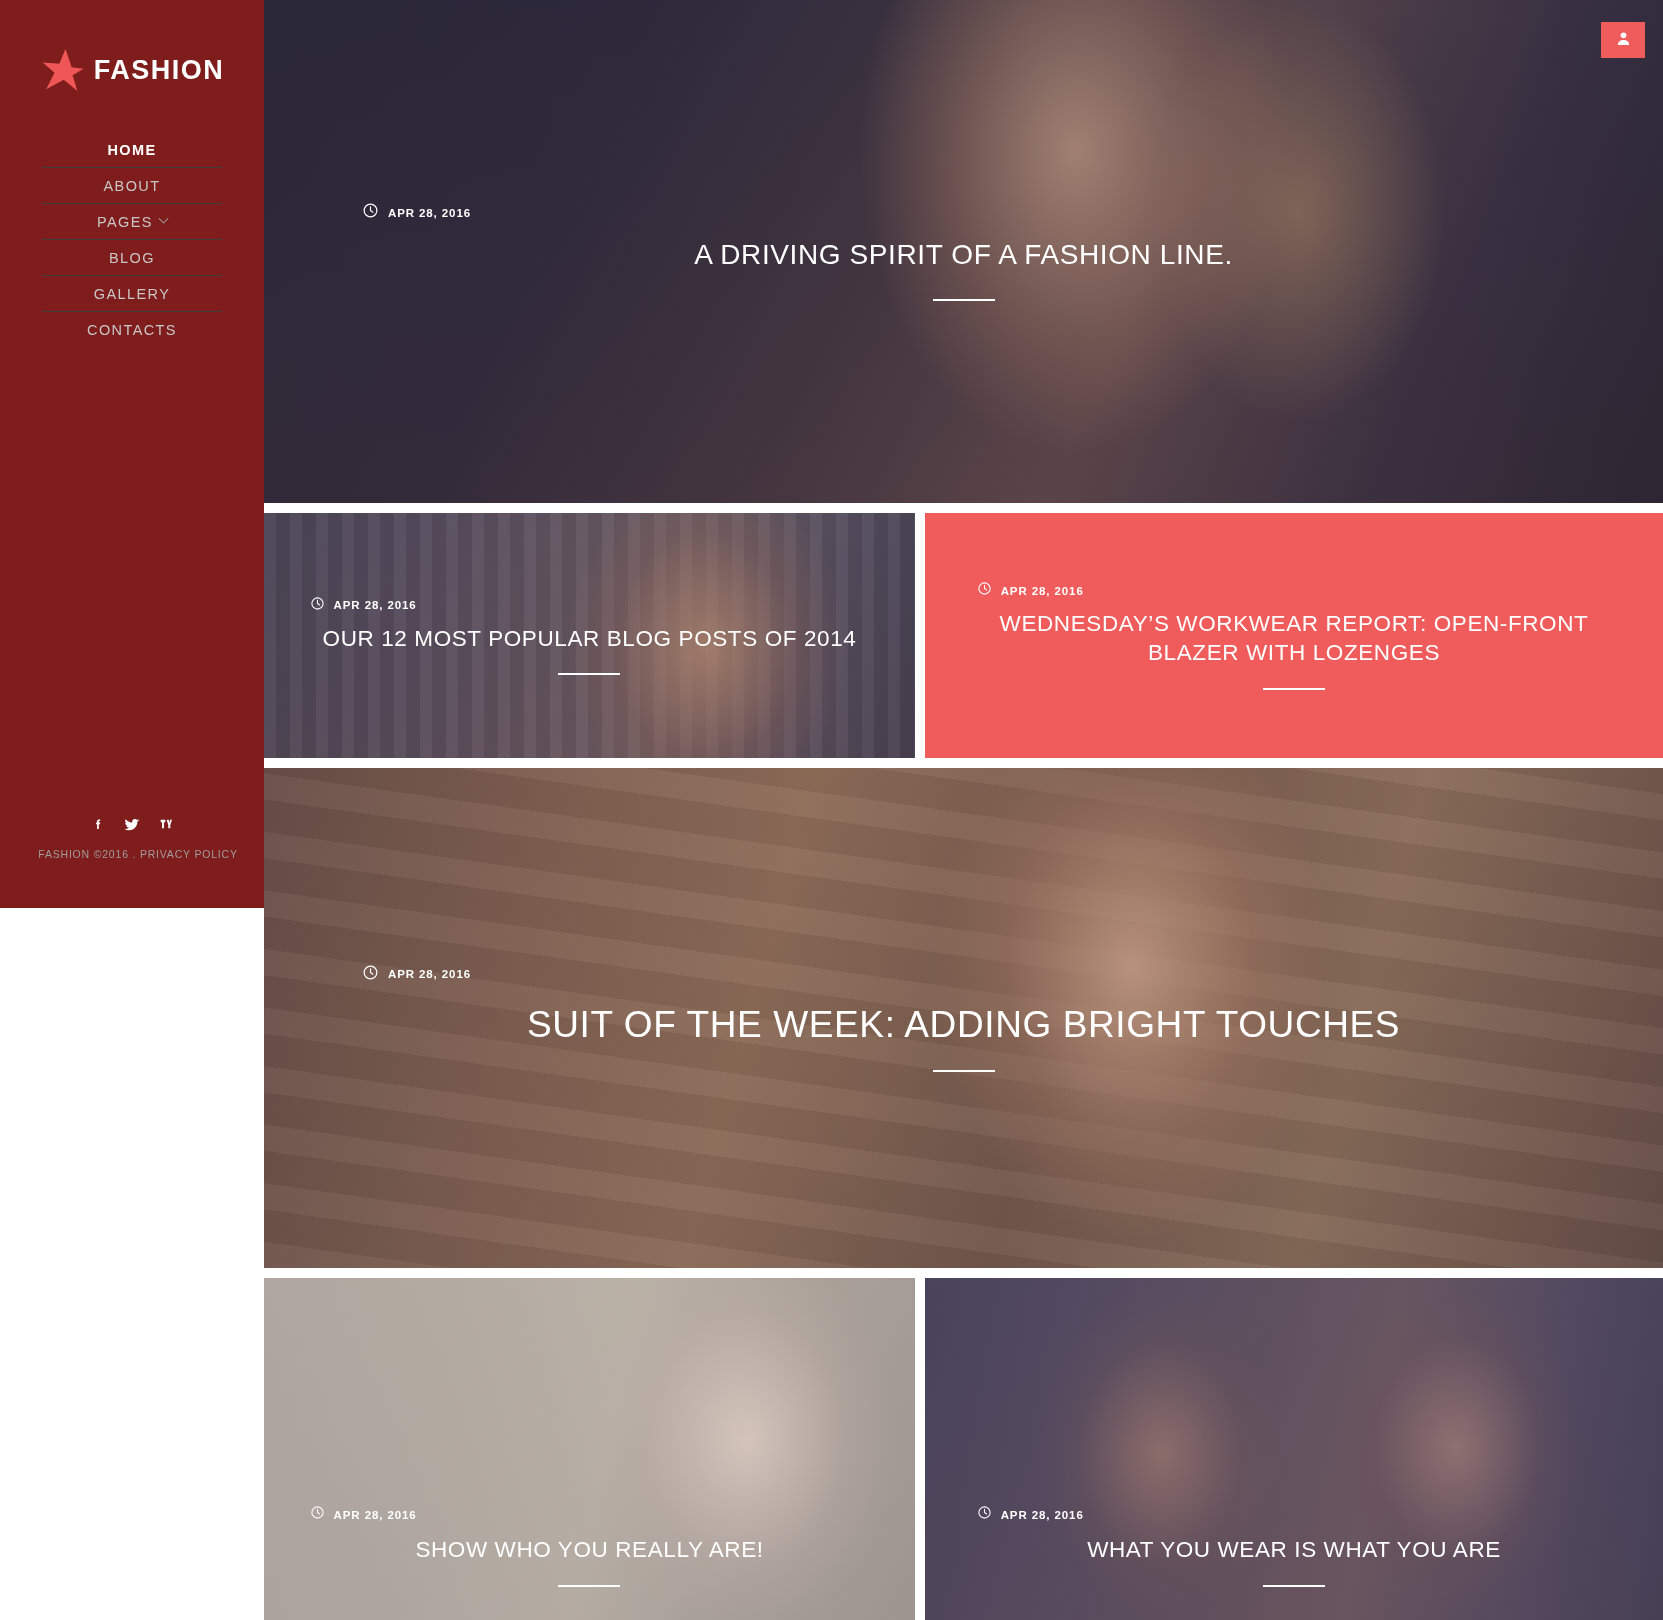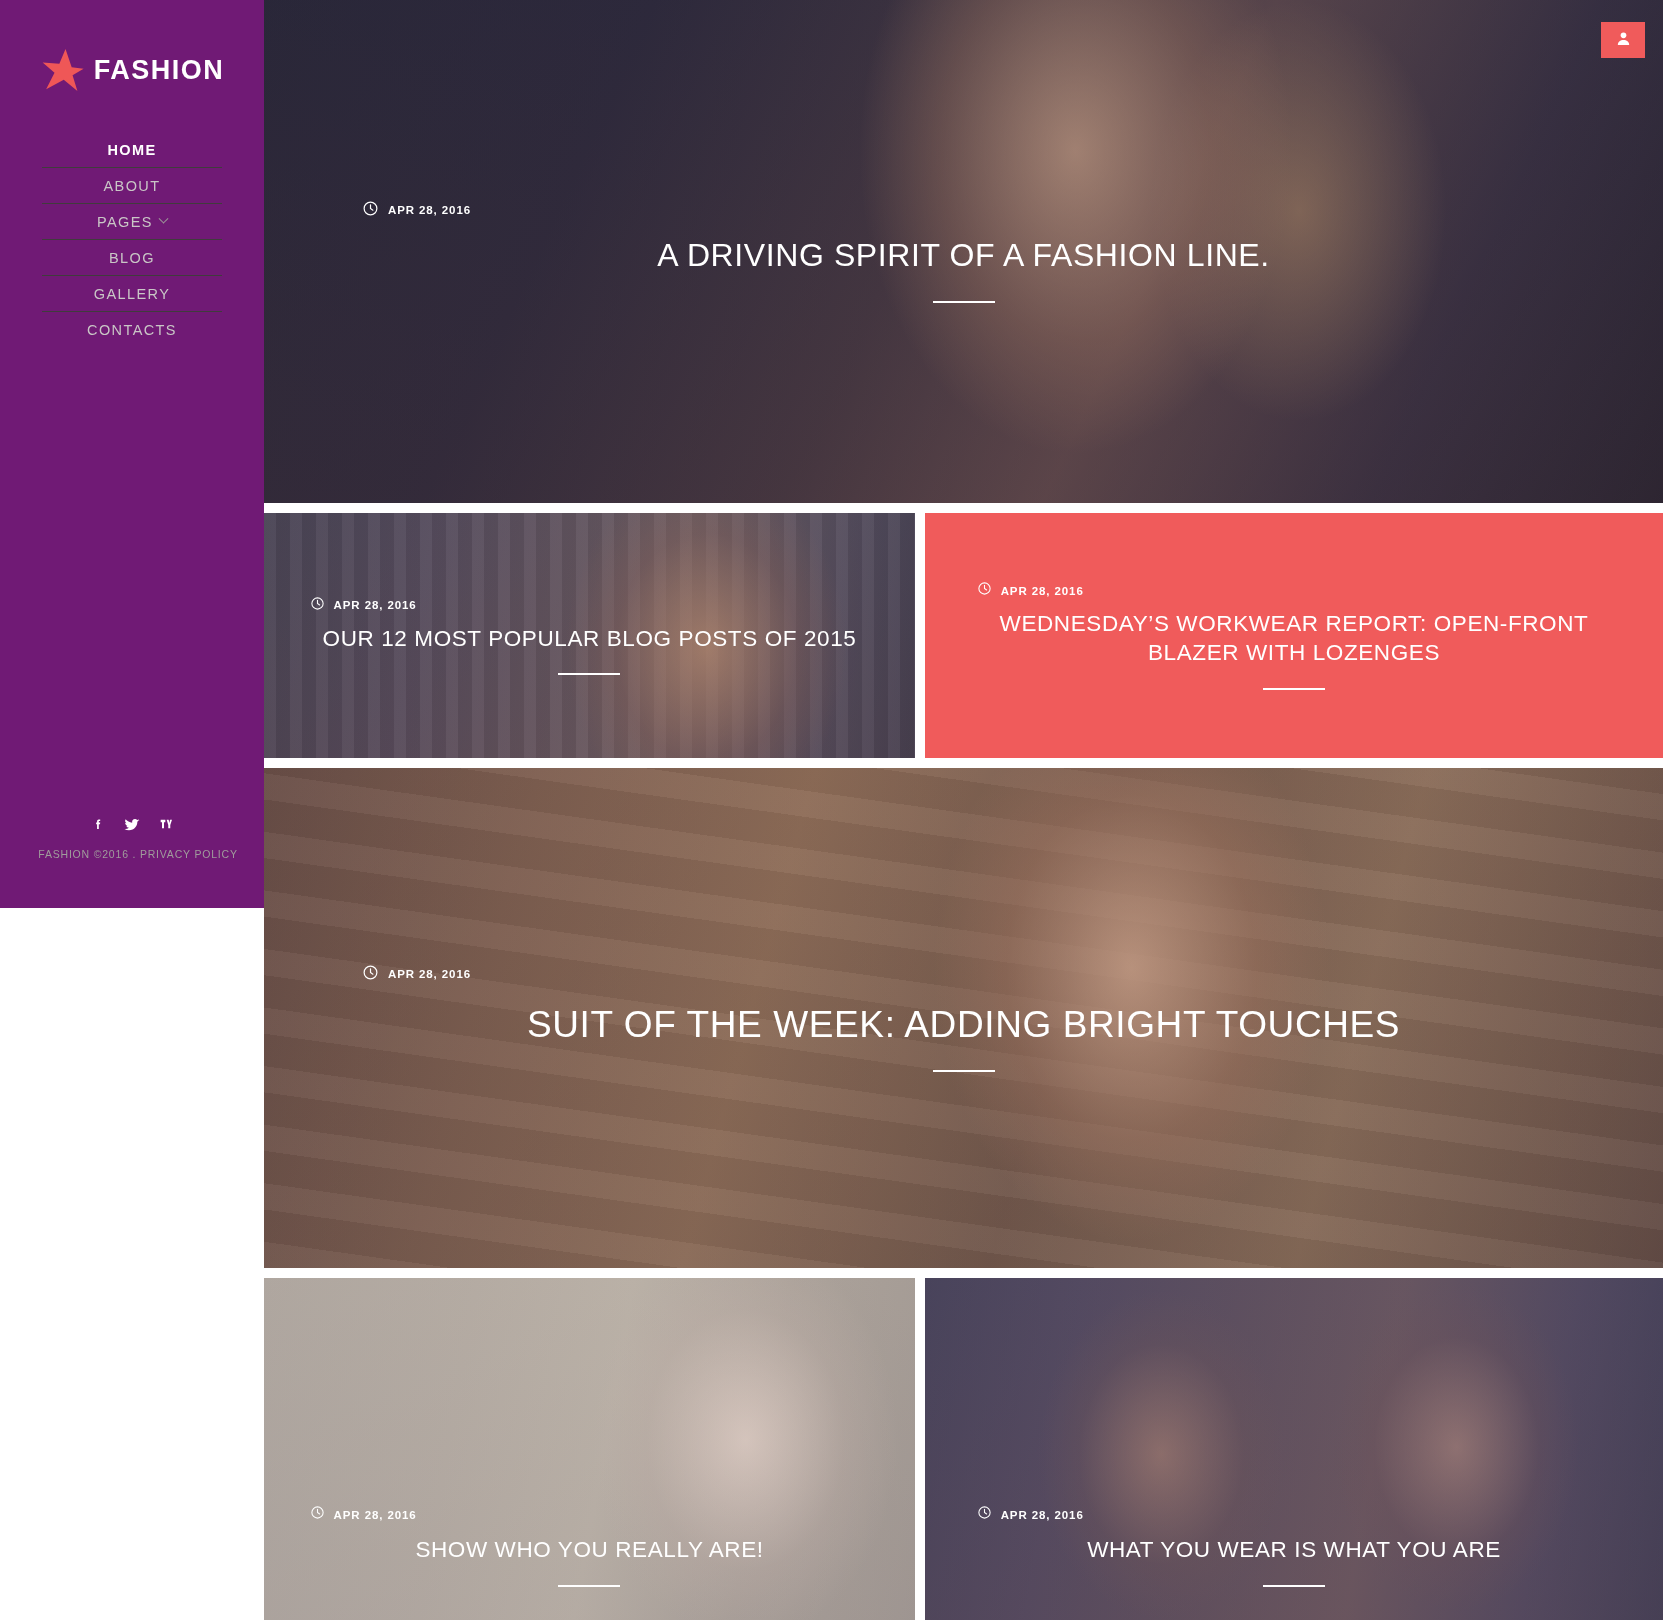--- a/index.html
+++ b/index.html
@@ -9,21 +9,21 @@
     font-family: "Liberation Sans", sans-serif;
     overflow: hidden;
   }
   .page { position: relative; width: 1663px; height: 1620px; display: flex; }
 
   
   .sidebar {
     position: relative;
     width: 264px;
     height: 908px;
-    background: #701a75;
+    background: #7f1d1d;
     flex: 0 0 264px;
     display: flex;
     flex-direction: column;
     align-items: center;
   }
   .brand {
     margin-top: 48px;
     display: flex;
     align-items: center;
     gap: 10px;
@@ -139,21 +139,21 @@
     color: #ffffff;
   }
   .rule {
     width: 62px; height: 2px;
     background: #ffffff;
     margin: 22px auto 0;
   }
 
   
   .hero { height: 503px; }
-  .hero .title { font-size: 32px; }
+  .hero .title { font-size: 28px; }
   .hero .rule { margin-top: 26px; }
 
   
   .r2 { height: 245px; }
   .c-popular { flex: 0 0 651px; }
   .c-red { flex: 1 1 auto; background: #f05b5b; }
   .r2 .title { font-size: 22.5px; }
   .r2 .rule { margin-top: 20px; }
   .r2 .meta { margin-bottom: 10px; }
 
@@ -322,21 +322,21 @@
           <div class="card-inner">
             <div class="meta">
               <span class="clock">
                 <svg width="15" height="15" viewBox="0 0 24 24" fill="none" stroke="#ffffff" stroke-width="1.7">
                   <circle cx="12" cy="12" r="9"></circle>
                     <path d="M12 6.8V12l3.4 2.4" stroke-linecap="round"></path>
                 </svg>
               </span>
               <span class="date">APR 28, 2016</span>
             </div>
-            <div class="title">OUR 12 MOST POPULAR BLOG POSTS OF 2015</div>
+            <div class="title">OUR 12 MOST POPULAR BLOG POSTS OF 2014</div>
             <div class="rule"></div>
           </div>
         </div>
 
         <div class="card c-red">
           <div class="card-inner">
             <div class="meta">
               <span class="clock">
                 <svg width="15" height="15" viewBox="0 0 24 24" fill="none" stroke="#ffffff" stroke-width="1.7">
                   <circle cx="12" cy="12" r="9"></circle>

